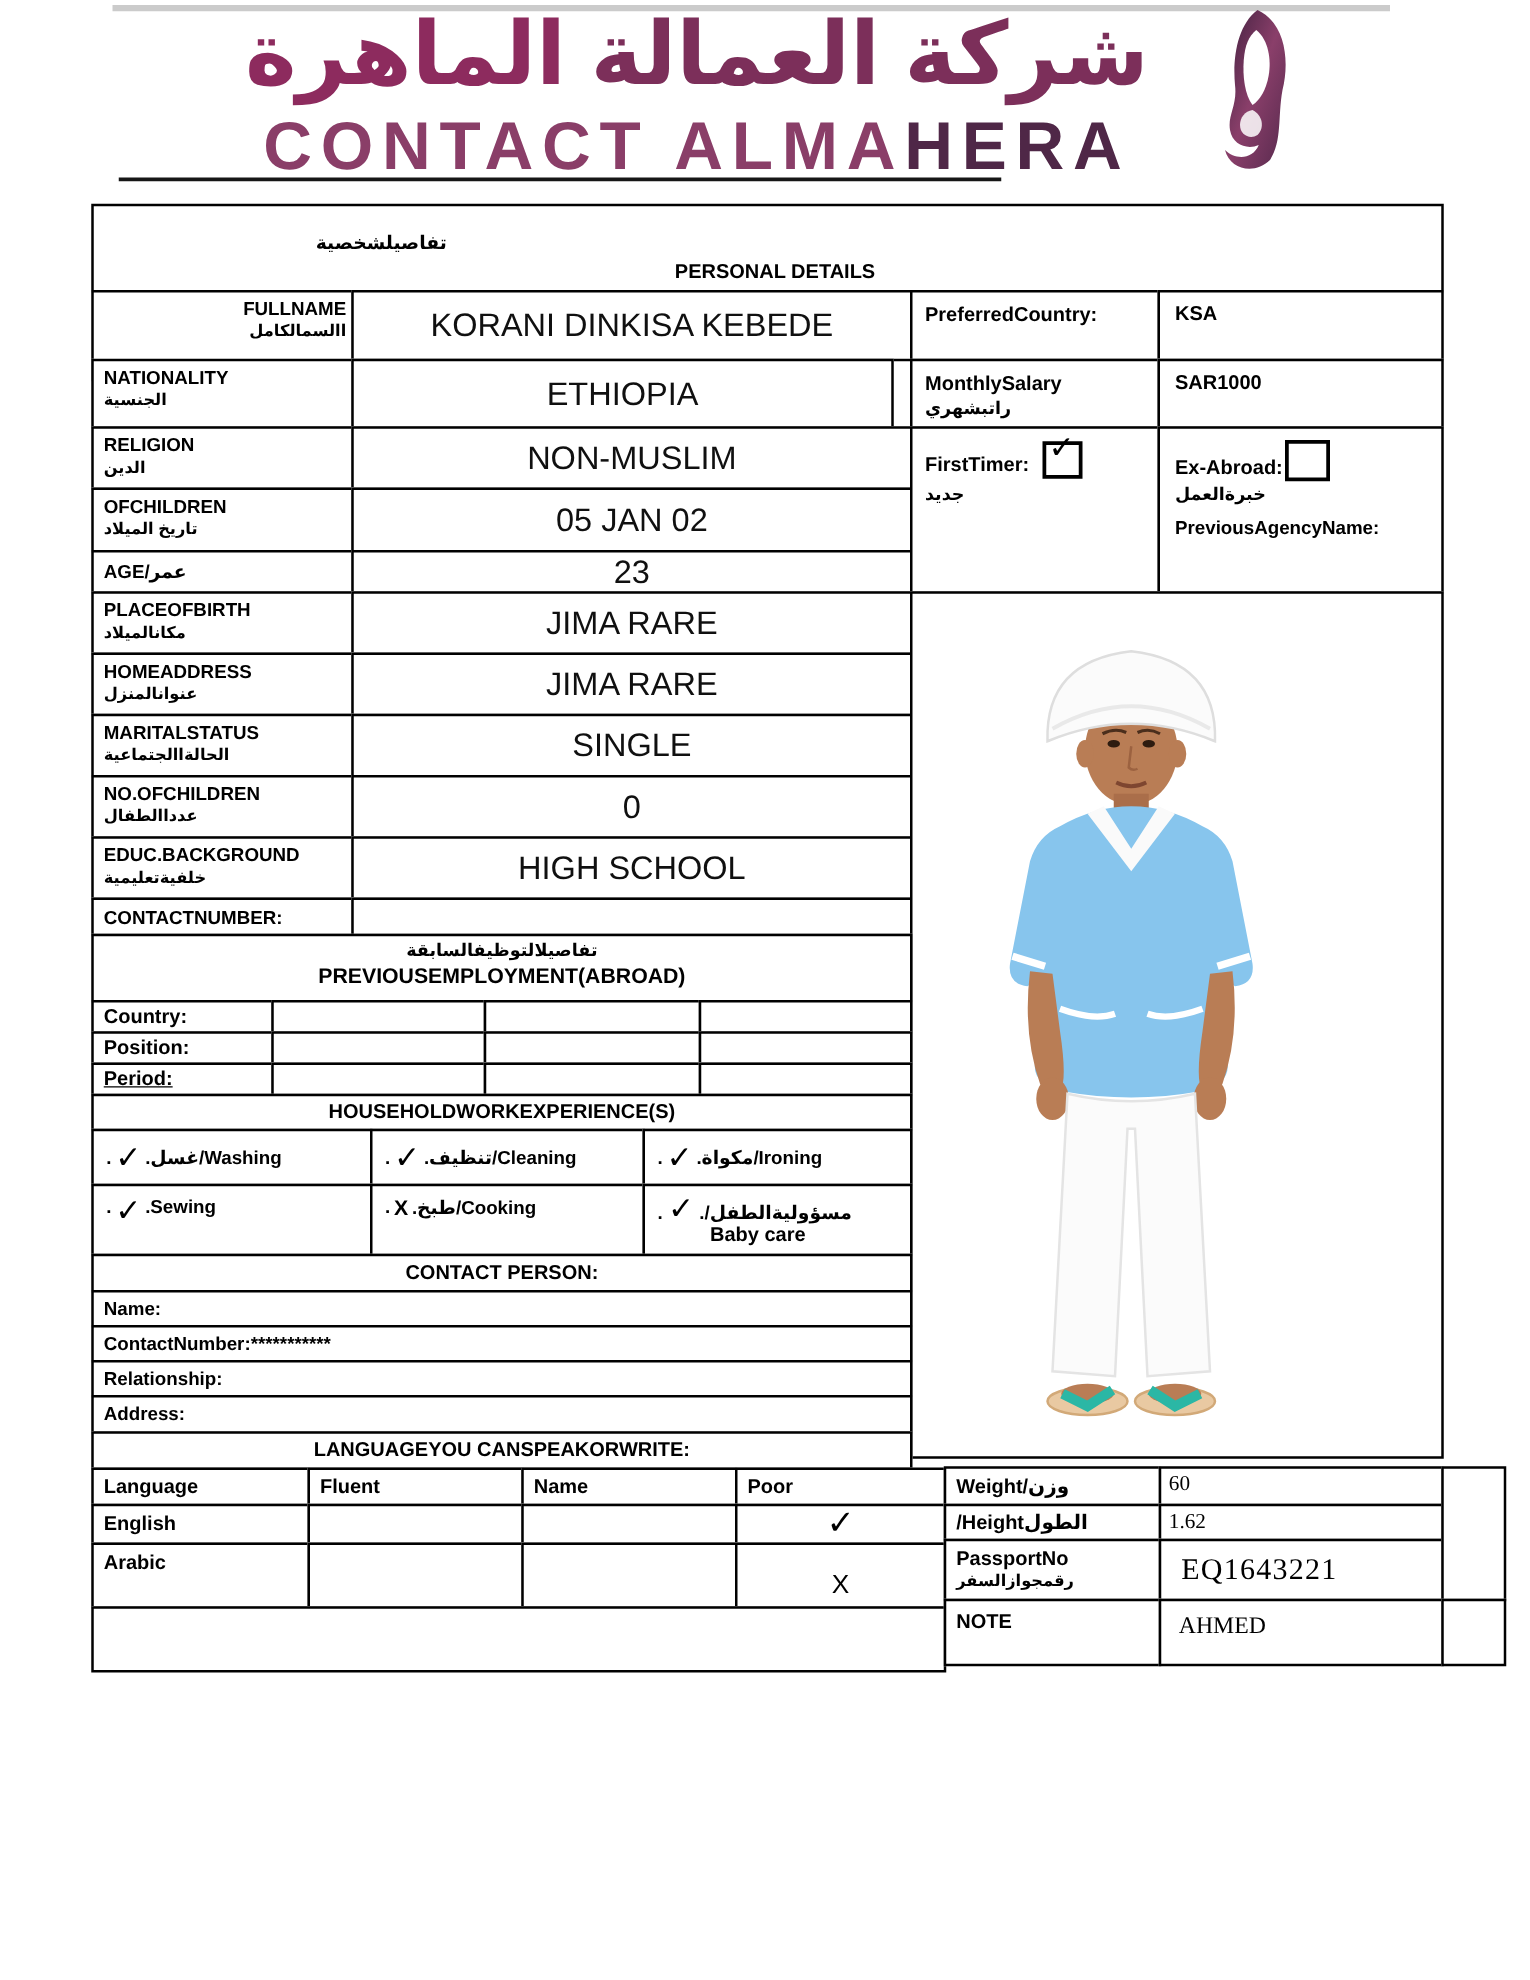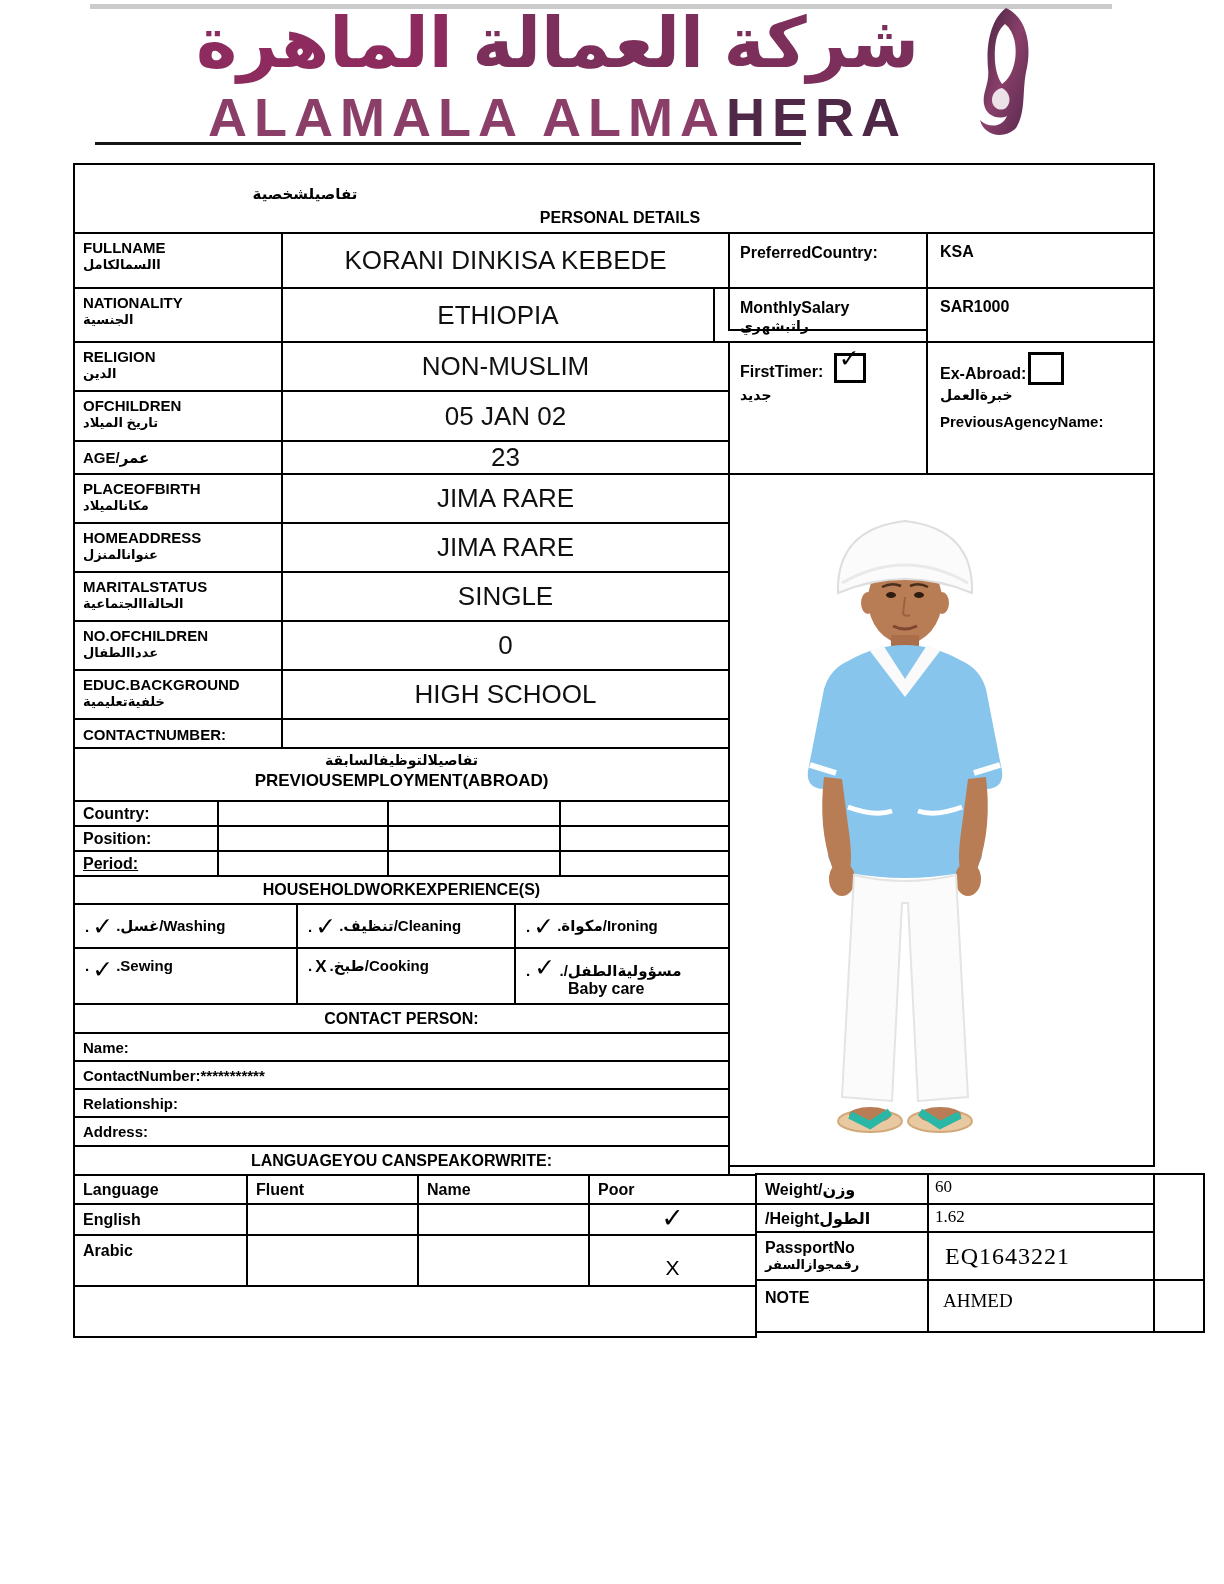--- a/index.html
+++ b/index.html
@@ -42,21 +42,21 @@
 <div class="page">
 
   <div class="abs topstrip" style="left:90px;top:4px;width:1022px;height:5px;"></div>
 
   <div class="abs logo-ar" style="left:150px;top:8px;width:815px;height:80px;">
     <span style="color:#7c2f5a;">شركة العمالة</span>
     <span style="color:#8d2b5e;">الماهرة</span>
   </div>
 
   <div class="abs logo-latin" style="left:150px;top:90px;width:815px;height:48px;">
-    <span style="color:#8a3e68;">ALAMALA ALMA</span><span style="color:#4f2747;">HERA</span>
+    <span style="color:#8a3e68;">CONTACT ALMA</span><span style="color:#4f2747;">HERA</span>
   </div>
 
   <svg class="abs" style="left:972px;top:6px;" width="64" height="134" viewBox="0 0 64 134">
     <defs>
       <linearGradient id="lg1" x1="0" y1="0" x2="1" y2="1">
         <stop offset="0" stop-color="#3d1f3d"></stop>
           <stop offset="0.5" stop-color="#8a3f6a"></stop>
           <stop offset="1" stop-color="#56294d"></stop>
       </linearGradient>
     </defs>
@@ -65,21 +65,21 @@
     <path d="M30,82 C38,86 40,96 34,102 C28,106 20,102 20,94 C20,88 24,83 30,82 Z" fill="#ffffff" opacity="0.85"></path>
   </svg>
 
   <div class="abs logo-underline" style="left:95px;top:142px;width:706px;height:3px;"></div>
 
   <div class="cell" style="left:73px;top:163px;width:1082px;height:71px;">
     <span class="abs" style="left:140px;top:20px;width:180px;text-align:center;font-weight:bold;font-size:15px;">تفاصيلشخصية</span>
     <span class="abs" style="left:430px;top:44px;width:230px;text-align:center;font-weight:bold;font-size:16px;">PERSONAL DETAILS</span>
   </div>
 
-  <div class="cell lbl" style="left:73px;top:232px;width:210px;height:73px;">
+  <div class="cell lbl" style="left:73px;top:232px;width:210px;height:73px;text-align:right;">
     <span>FULLNAME</span>
     <span class="ar">االسمالكامل</span>
   </div>
   <div class="cell val" style="left:281px;top:232px;width:449px;height:57px;">KORANI DINKISA KEBEDE</div>
 
   <div class="cell lbl" style="left:73px;top:287px;width:210px;height:56px;">
     <span>NATIONALITY</span>
     <span class="ar">الجنسية</span>
   </div>
   <div class="cell val" style="left:281px;top:287px;width:434px;height:56px;">ETHIOPIA</div>
@@ -132,21 +132,21 @@
   <div class="cell val" style="left:281px;top:669px;width:449px;height:51px;">HIGH SCHOOL</div>
 
   <div class="cell lbl" style="left:73px;top:718px;width:210px;height:31px;padding-top:6px;">
     <span>CONTACTNUMBER:</span>
   </div>
   <div class="cell val" style="left:281px;top:718px;width:449px;height:31px;"></div>
 
   <div class="cell rp-lbl" style="left:728px;top:232px;width:200px;height:57px;">PreferredCountry:</div>
   <div class="cell rp-val" style="left:926px;top:232px;width:229px;height:57px;">KSA</div>
 
-  <div class="cell rp-lbl" style="left:728px;top:287px;width:200px;height:44px;">
+  <div class="cell rp-lbl" style="left:728px;top:287px;width:200px;height:56px;">
     <span>MonthlySalary</span>
     <span class="ar">راتبشهري</span>
   </div>
   <div class="cell rp-val" style="left:926px;top:287px;width:229px;height:56px;">SAR1000</div>
 
   <div class="cell" style="left:728px;top:341px;width:200px;height:134px;padding:10px 16px 0 10px;">
     <span style="font-weight:bold;font-size:16px;">
       <span>FirstTimer:</span>
       <span class="ckbox">
         <span class="chk">✓</span>

